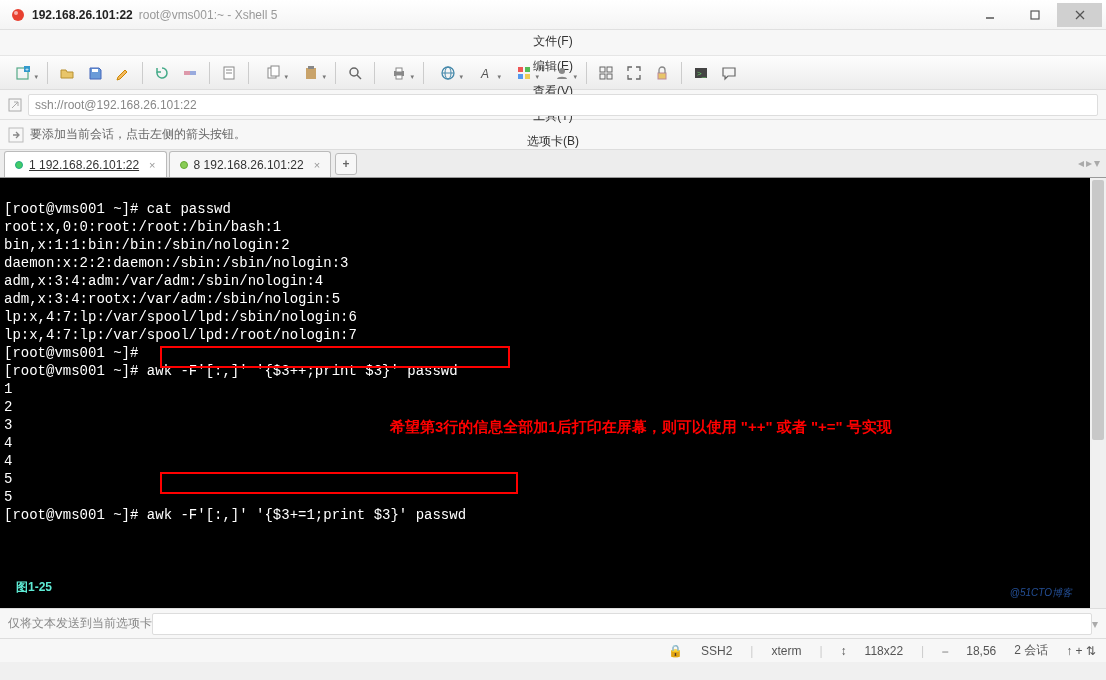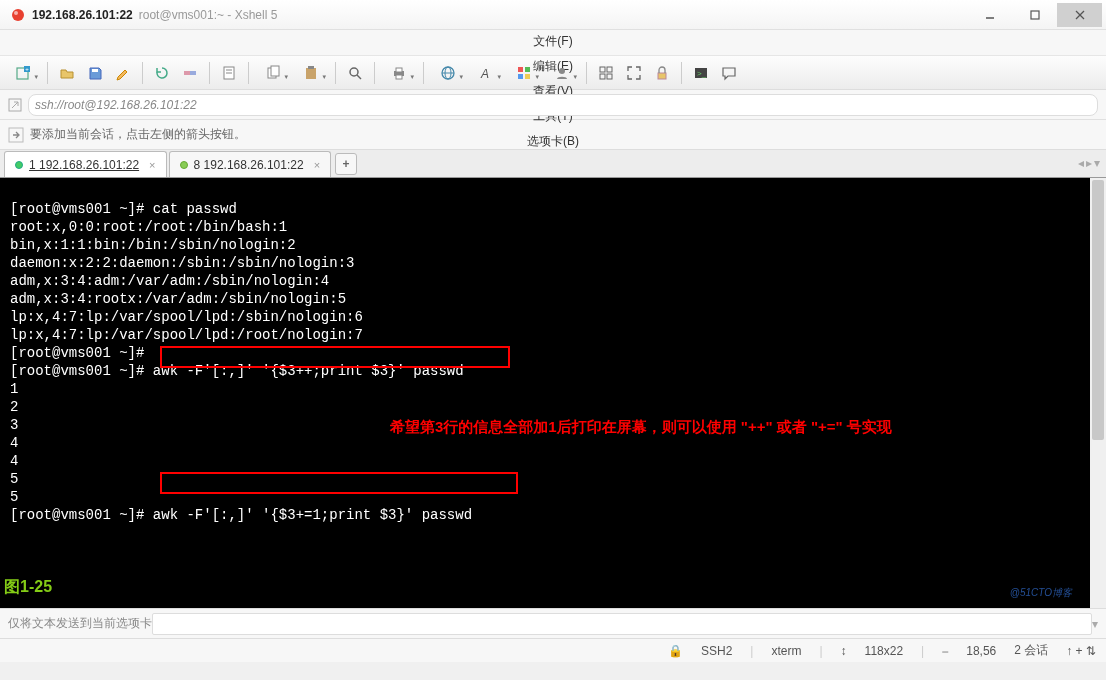--- a/index.html
+++ b/index.html
@@ -12,37 +12,37 @@
 .win-btn { width:45px; height:24px; display:flex; align-items:center; justify-content:center; color:#666; }
 .win-btn.close { background:#d0d0d0; }
 .menubar { height:26px; background:#f7f7f7; display:flex; align-items:center; padding:0 10px; gap:2px; border-bottom:1px solid #e6e6e6;flex-direction:column; }
 .menu-item { padding:3px 6px; color:#333; border-radius:2px; }
 .toolbar { height:34px; background:linear-gradient(to bottom,#fdfdfd,#ececec); border-bottom:1px solid #ddd; display:flex; align-items:center; padding:0 6px; gap:4px; }
 .tbtn { width:24px; height:24px; display:flex; align-items:center; justify-content:center; color:#555; border-radius:3px; position:relative; }
 .tbtn.wdd { width:34px; }
 .tbtn .dd { position:absolute; right:2px; bottom:4px; font-size:7px; color:#777; }
 .tb-sep { width:1px; height:22px; background:#ccc; margin:0 3px; }
 .addrbar { height:30px; background:#f7f7f7; border-bottom:1px solid #e0e0e0; display:flex; align-items:center; padding:0 8px; gap:6px; color:#777; }
-.addrfield { flex:1; background:#fff; border:1px solid #ddd; height:22px; display:flex; align-items:center; padding:8px 6px; border-radius:8px; color:#888;font-style:italic; }
+.addrfield { flex:1; background:#fff; border:1px solid #ddd; height:22px; display:flex; align-items:center; padding:8px 6px; border-radius:2px; color:#888; }
 .hintbar { height:30px; background:#f7f7f7; border-bottom:1px solid #ddd; display:flex; align-items:center; padding:0 8px; gap:6px; color:#666; }
 .tabsbar { height:28px; background:#ededed; display:flex; align-items:flex-end; padding:0 4px; border-bottom:1px solid #999; position:relative; }
 .tab { height:26px; padding:0 10px; display:flex; align-items:center; gap:6px; background:#f7f7f7; border:1px solid #bbb; border-bottom:none; margin-right:2px; border-radius:3px 3px 0 0; font-size:12px;justify-content:center; }
 .tab.active { background:#fff; }
 .tab .dot { width:8px; height:8px; border-radius:50%; border:1px solid #2a8; background:#4c6; }
 .tab .dot.g2 { border-color:#6a3; background:#8c5; }
 .tab .x { color:#999; font-size:11px; margin-left:4px; }
 .tab-add { width:22px; height:22px; border:1px solid #bbb; background:#f7f7f7; display:flex; align-items:center; justify-content:center; border-radius:3px; color:#666; font-weight:bold; margin-left:2px; margin-bottom:2px; }
 .tabs-right { position:absolute; right:6px; top:6px; color:#aaa; display:flex; gap:2px; }
-.terminal { position:relative; background:#000; color:#fff; font-family:"Consolas","Courier New",monospace; font-size:14px; line-height:18px; padding:4px 10px; height:430px; white-space:pre; overflow:hidden; }
+.terminal { position:relative; background:#000; color:#fff; font-family:"Consolas","Courier New",monospace; font-size:14px; line-height:18px; padding:4px 4px; height:430px; white-space:pre; overflow:hidden; }
 .terminal .scrollbar { position:absolute; right:0; top:0; width:16px; height:100%; background:#f0f0f0; }
 .terminal .thumb { position:absolute; right:2px; top:2px; width:12px; height:260px; background:#c8c8c8; border-radius:2px; }
 .terminal .redbox1 { position:absolute; left:160px; top:168px; width:350px; height:22px; border:2px solid #f00; pointer-events:none; }
 .terminal .redbox2 { position:absolute; left:160px; top:294px; width:358px; height:22px; border:2px solid #f00; pointer-events:none; }
 .terminal .annot { position:absolute; left:390px; top:240px; color:#f00; font-family:"Microsoft YaHei",sans-serif; font-weight:bold; font-size:15px; white-space:normal; width:700px; }
-.terminal .figlabel { position:absolute; left:4px; bottom:12px; color:#84cc16; font-family:"Microsoft YaHei",sans-serif; font-weight:bold; font-size:16px; }
+.terminal .figlabel { position:absolute; left:16px; bottom:12px; color:#5eead4; font-family:"Microsoft YaHei",sans-serif; font-weight:bold; font-size:12px; }
 .terminal .watermark { position:absolute; right:34px; bottom:6px; color:#3b82f6; font-family:"Microsoft YaHei",sans-serif; font-size:10px; opacity:.6; font-style:italic; }
 .sendbar { height:30px; background:#f7f7f7; border-top:1px solid #ddd; display:flex; align-items:center; padding:0 8px; color:#888; }
 .sendfield { flex:1; background:#fff; border:1px solid #ddd; height:22px; border-radius:2px; }
 .statusbar { height:24px; background:#f7f7f7; border-top:1px solid #ddd; display:flex; align-items:center; justify-content:flex-end; padding:0 10px; gap:18px; color:#555; font-size:12px; }
 .statusbar .sep { color:#ccc; }
 svg { display:block; }
 </style>
 </head>
 <body>
 

